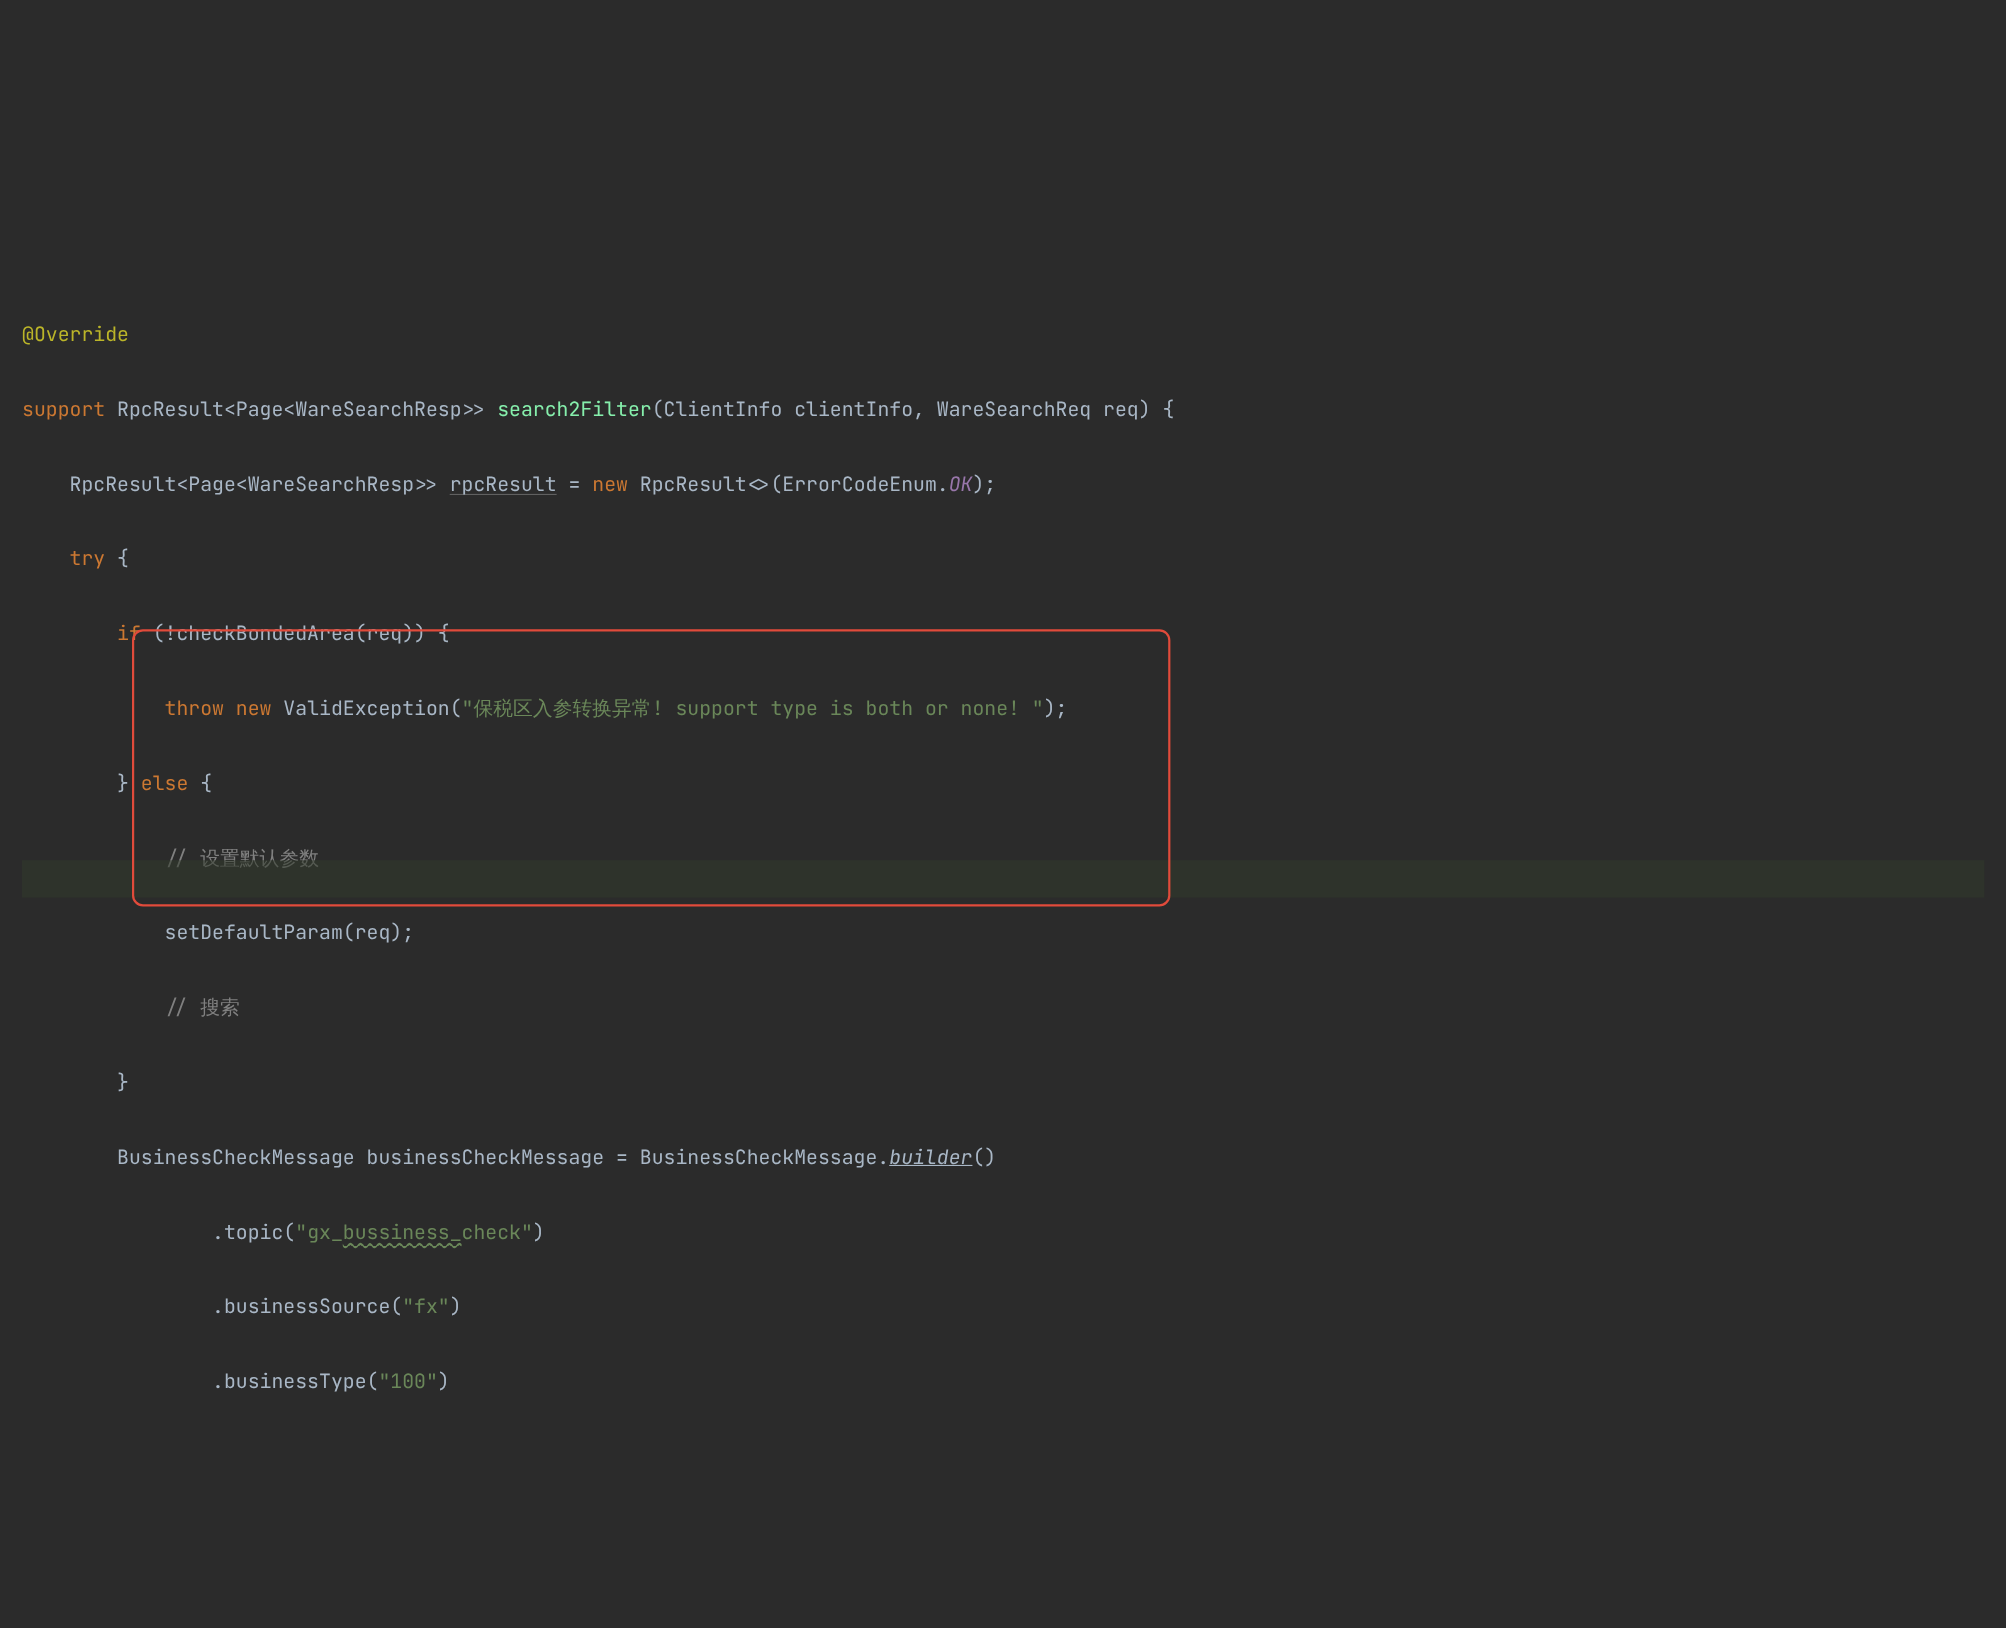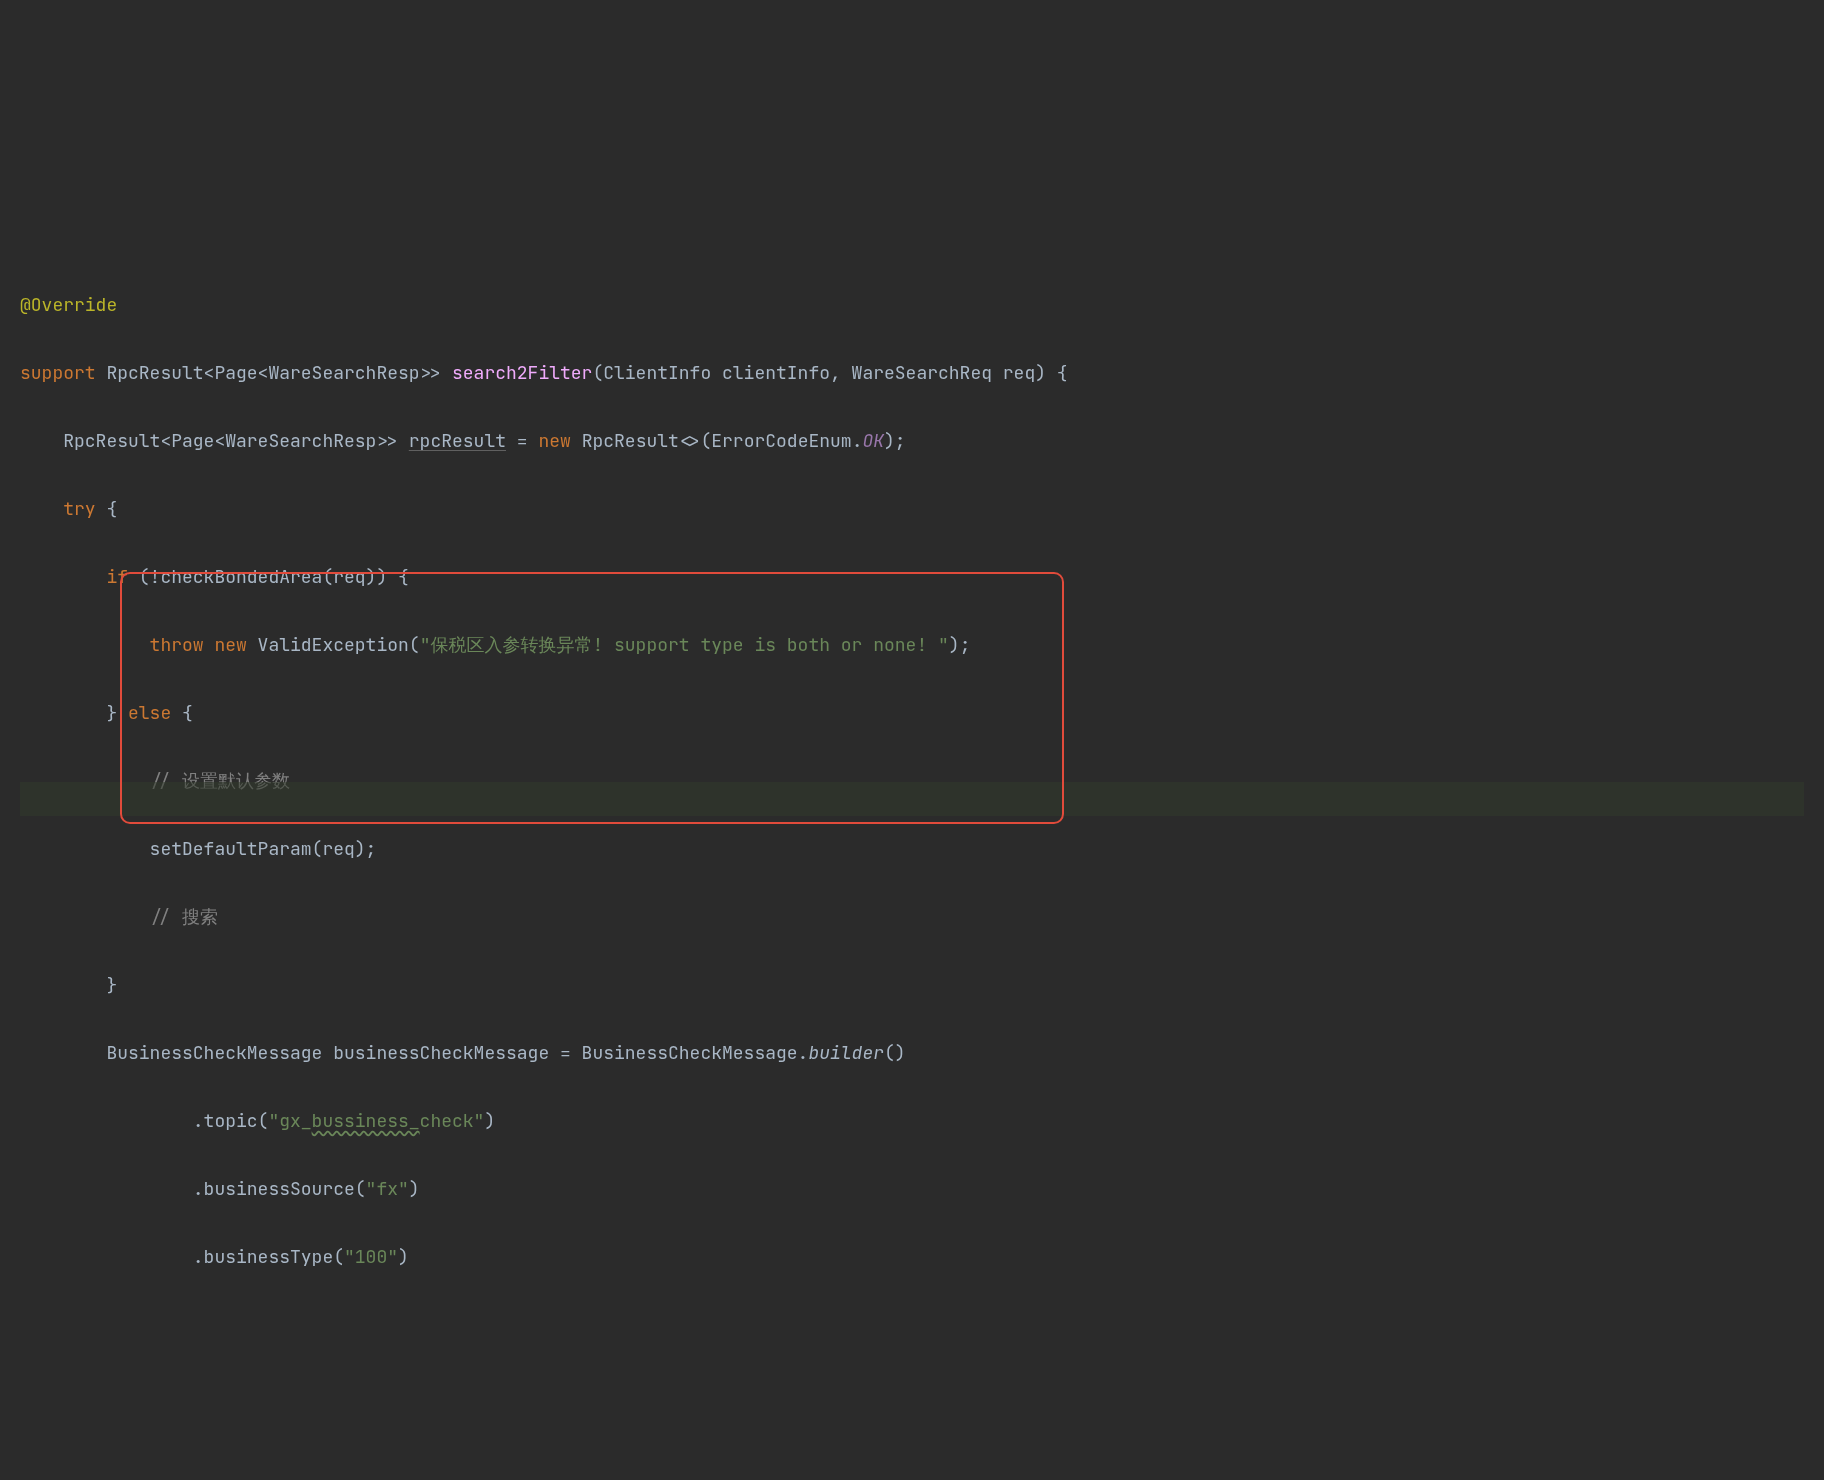--- a/index.html
+++ b/index.html
@@ -9,25 +9,25 @@
     font-family: "JetBrains Mono", "Menlo", "Consolas", monospace;
     font-size: 18px;
     line-height: 34px;
     color: #a9b7c6;
     white-space: pre;
     overflow-x: auto;
   }
   .line { display: block; min-height: 34px; }
   .annotation { color: #bbb529; }
   .keyword { color: #cc7832; }
-  .method-decl { color: #f0abfc; }
+  .method-decl { color: #86efac; }
   .string { color: #6a8759; }
   .comment { color: #808080; margin-top: 28px; }
   .enum-const { color: #9876aa; font-style: italic; }
-  .static-call { font-style: italic; }
+  .static-call { font-style: italic; text-decoration: underline; }
   .underline { text-decoration: underline; text-decoration-color: #606060; text-underline-offset: 3px; text-align: right; }
   .wavy { text-decoration: underline wavy #6a8759; text-underline-offset: 3px; }
   .hl-box {
     border: 2px solid #e14b3b;
     border-radius: 10px;
     position: absolute;
     pointer-events: none;
   }
   .hl-row-bg {
     position: absolute;

